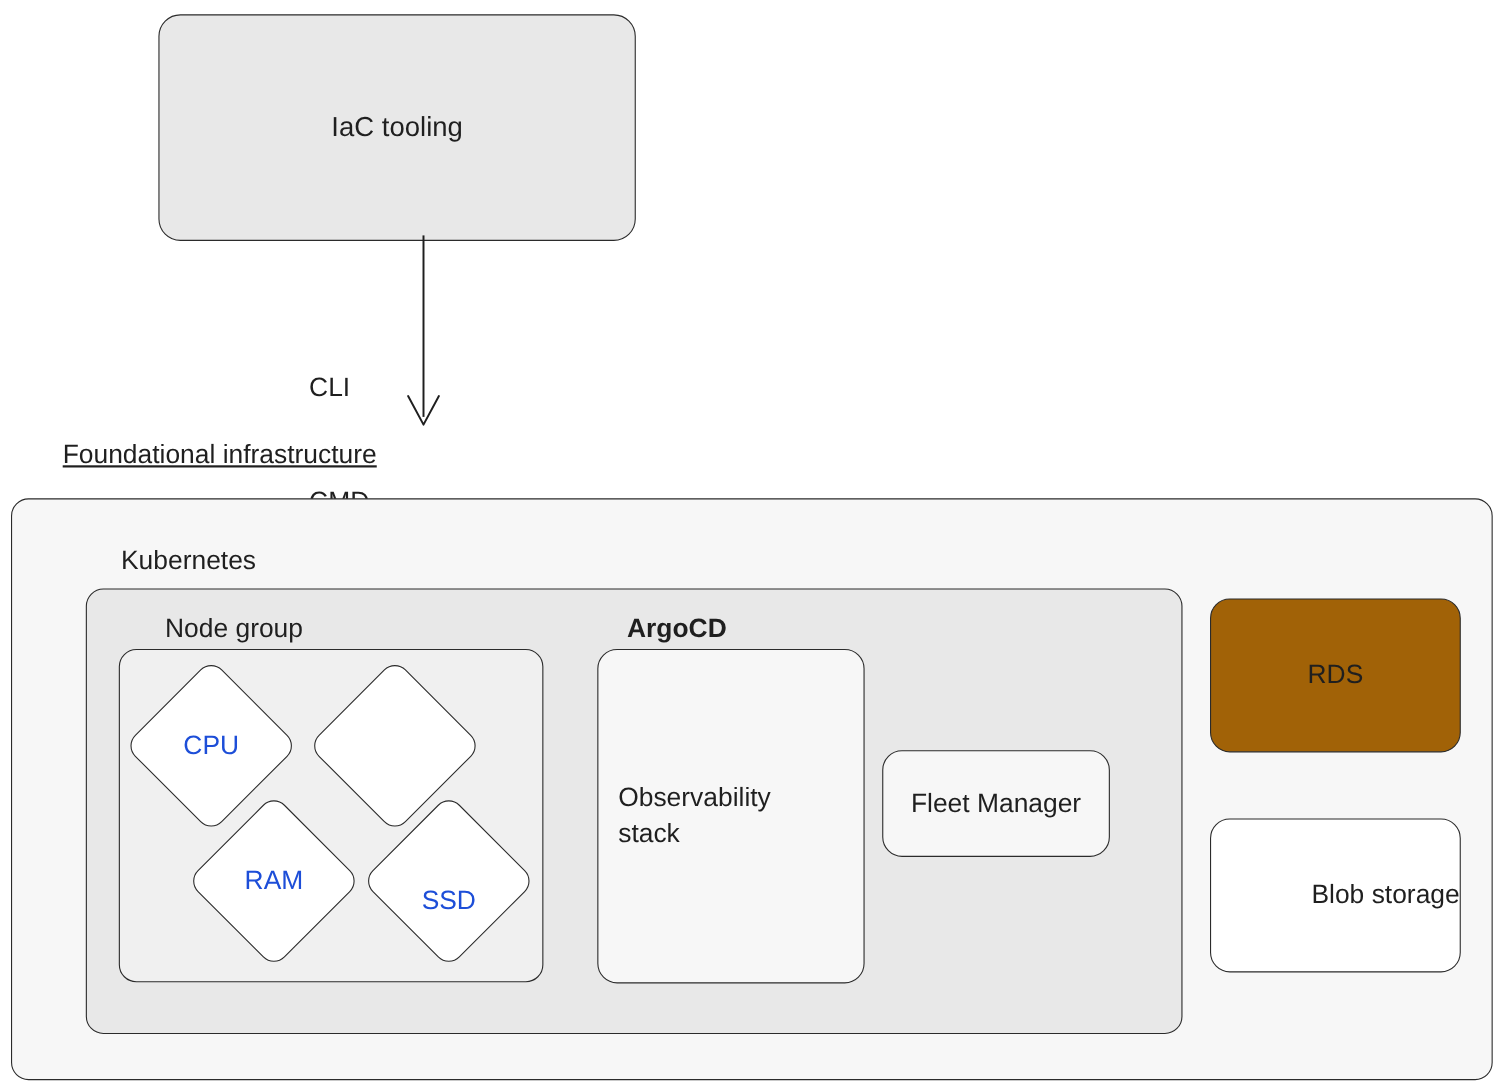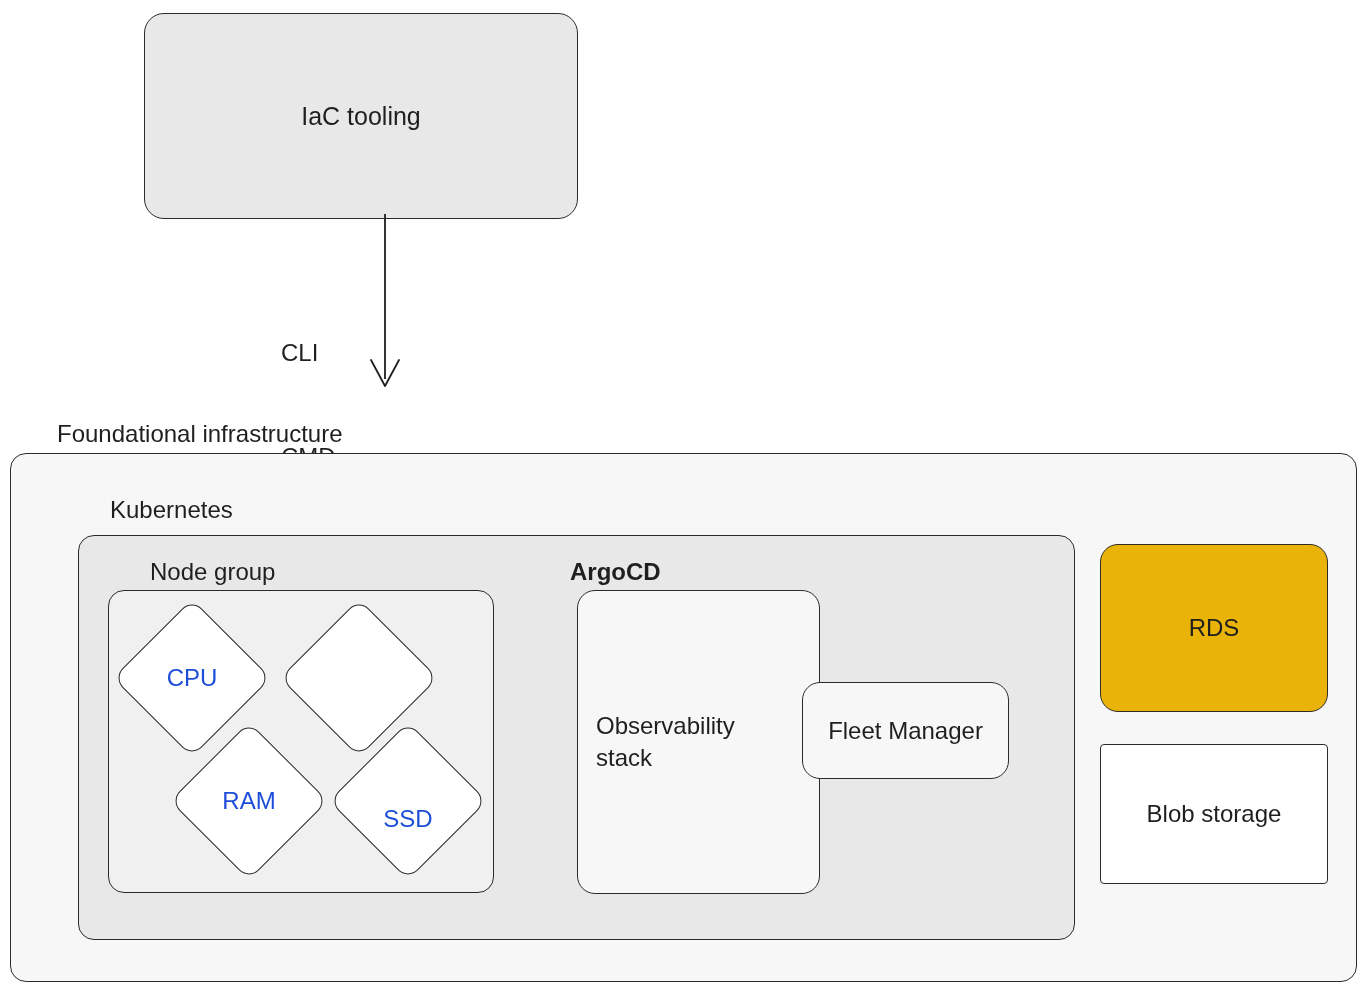--- a/index.html
+++ b/index.html
@@ -61,21 +61,21 @@
     white-space: pre;
   }
 
   
   .group-title {
     position: absolute;
     font-size: 24px;
     color: #1f1f1f;
     white-space: nowrap;
   }
-  .foundation-title { left: 57px; top: 420px; }
+  .foundation-title { left: 57px; top: 400px; text-decoration: underline; }
   .k8s-title        { left: 110px; top: 496px; }
   .nodegroup-title  { left: 150px; top: 558px; }
   .argocd-title     { left: 570px; top: 558px; font-weight: bold; }
 
   
   .foundation-box {
     position: absolute;
     left: 10px;
     top: 453px;
     width: 1347px;
@@ -142,21 +142,20 @@
     background: #f7f7f7;
     border: 1.6px solid #2b2b2b;
     border-radius: 18px;
     display: flex;
     align-items: center;
     justify-content: flex-start;
     padding: 0 18px;
     font-size: 24px;
     line-height: 1.35;
     white-space: pre-line;
-    margin-left: 34px;
   }
   .fleet-box {
     position: absolute;
     left: 802px;
     top: 682px;
     width: 207px;
     height: 97px;
     box-sizing: border-box;
     background: #f7f7f7;
     border: 1.6px solid #2b2b2b;
@@ -164,43 +163,43 @@
     display: flex;
     align-items: center;
     justify-content: center;
     font-size: 24px;
   }
   .rds-box {
     position: absolute;
     left: 1100px;
     top: 544px;
     width: 228px;
-    height: 168px;
-    box-sizing: border-box;
-    background: #eab308;
+    height: 140px;
+    box-sizing: border-box;
+    background: #a16207;
     border: 1.6px solid #2b2b2b;
     border-radius: 18px;
     display: flex;
     align-items: center;
     justify-content: center;
     font-size: 24px;
   }
   .blob-box {
     position: absolute;
     left: 1100px;
     top: 744px;
     width: 228px;
     height: 140px;
     box-sizing: border-box;
     background: #ffffff;
     border: 1.6px solid #2b2b2b;
-    border-radius: 4px;
-    display: flex;
-    align-items: center;
-    justify-content: center;
+    border-radius: 18px;
+    display: flex;
+    align-items: center;
+    justify-content: flex-end;
     font-size: 24px;
   }
 </style>
 </head>
 <body>
 
 <div id="canvas">
 
   <div class="node iac-box">
     <span>IaC tooling</span>

